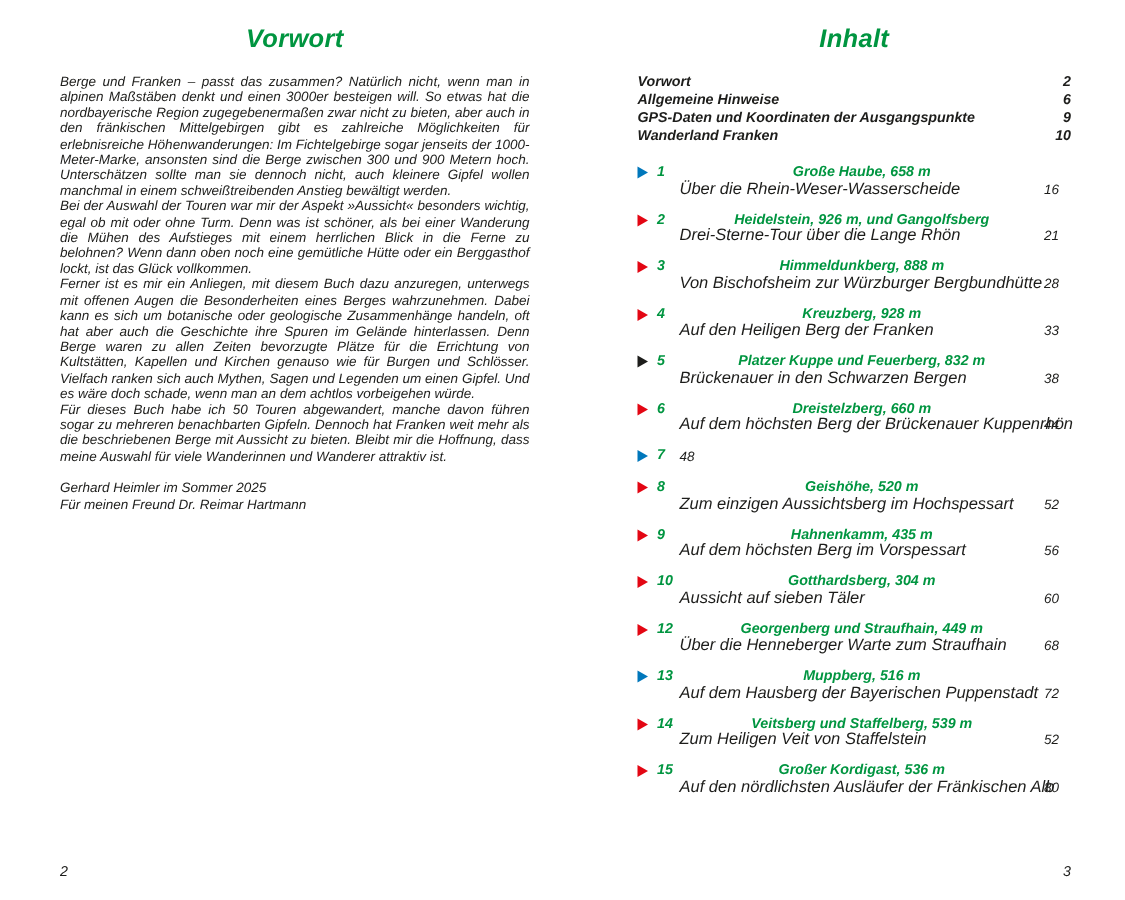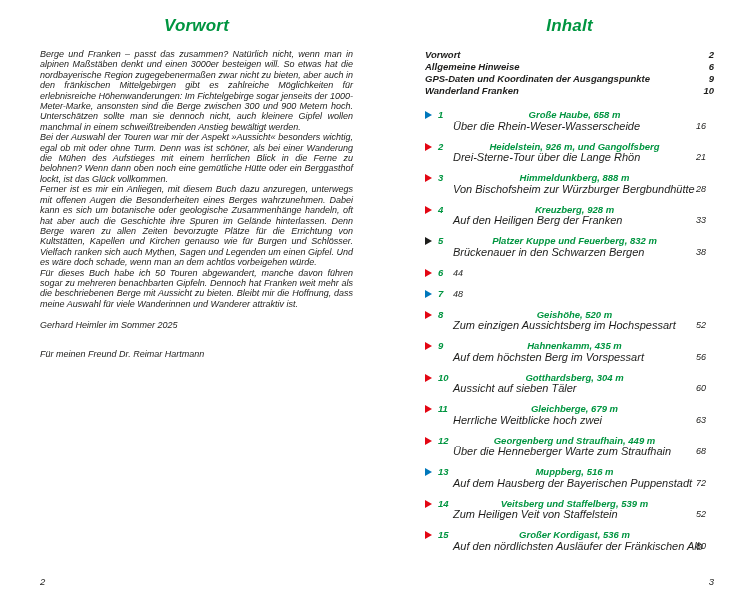--- a/index.html
+++ b/index.html
@@ -36,21 +36,21 @@
   }
 
   
   .body-text p {
     margin: 0;
     font-size: 9px;
     line-height: 10.4px;
     text-align: justify;
   }
   .signature  { margin-top: 11px; font-size: 9px; line-height: 10.4px; }
-  .dedication { margin-top: 18px; font-size: 9px; line-height: 10.4px; }
+  .dedication { font-size: 9px; line-height: 10.4px; }
 
   
   .front-matter { margin-bottom: 13px; }
   .fm-row {
     display: flex;
     justify-content: space-between;
     font-weight: bold;
     font-size: 9.5px;
     line-height: 12px;
   }
@@ -199,20 +199,24 @@
         <div class="entry-body">
           <div class="entry-title">Platzer Kuppe und Feuerberg, 832 m</div>
           <div class="entry-sub">Brückenauer in den Schwarzen Bergen</div>
         </div>
         <span class="entry-page">38</span>
       </div>
 
       <div class="toc-entry">
         <span class="marker" style="border-left-color: rgb(227, 6, 19);"></span>
         <span class="entry-num">6</span>
+        <div class="entry-body">
+          <div class="entry-title">Dreistelzberg, 660 m</div>
+          <div class="entry-sub">Auf dem höchsten Berg der Brückenauer Kuppenrhön</div>
+        </div>
         <span class="entry-page">44</span>
       </div>
 
       <div class="toc-entry">
         <span class="marker" style="border-left-color: rgb(0, 119, 187);"></span>
         <span class="entry-num">7</span>
         <span class="entry-page">48</span>
       </div>
 
       <div class="toc-entry">
@@ -238,29 +242,20 @@
       <div class="toc-entry">
         <span class="marker" style="border-left-color: rgb(227, 6, 19);"></span>
         <span class="entry-num">10</span>
         <div class="entry-body">
           <div class="entry-title">Gotthardsberg, 304 m</div>
           <div class="entry-sub">Aussicht auf sieben Täler</div>
         </div>
         <span class="entry-page">60</span>
       </div>
 
-      <div class="toc-entry">
-        <span class="marker" style="border-left-color: rgb(227, 6, 19);"></span>
-        <span class="entry-num">11</span>
-        <div class="entry-body">
-          <div class="entry-title">Gleichberge, 679 m</div>
-          <div class="entry-sub">Herrliche Weitblicke hoch zwei</div>
-        </div>
-        <span class="entry-page">63</span>
-      </div>
 
       <div class="toc-entry">
         <span class="marker" style="border-left-color: rgb(227, 6, 19);"></span>
         <span class="entry-num">12</span>
         <div class="entry-body">
           <div class="entry-title">Georgenberg und Straufhain, 449 m</div>
           <div class="entry-sub">Über die Henneberger Warte zum Straufhain</div>
         </div>
         <span class="entry-page">68</span>
       </div>

